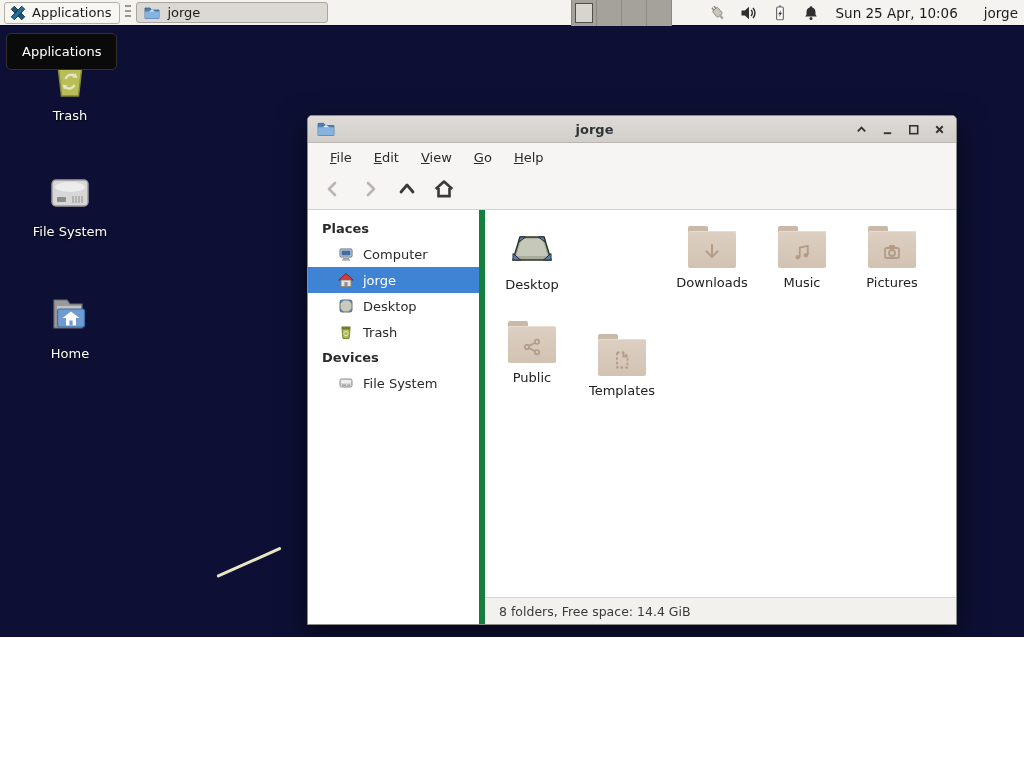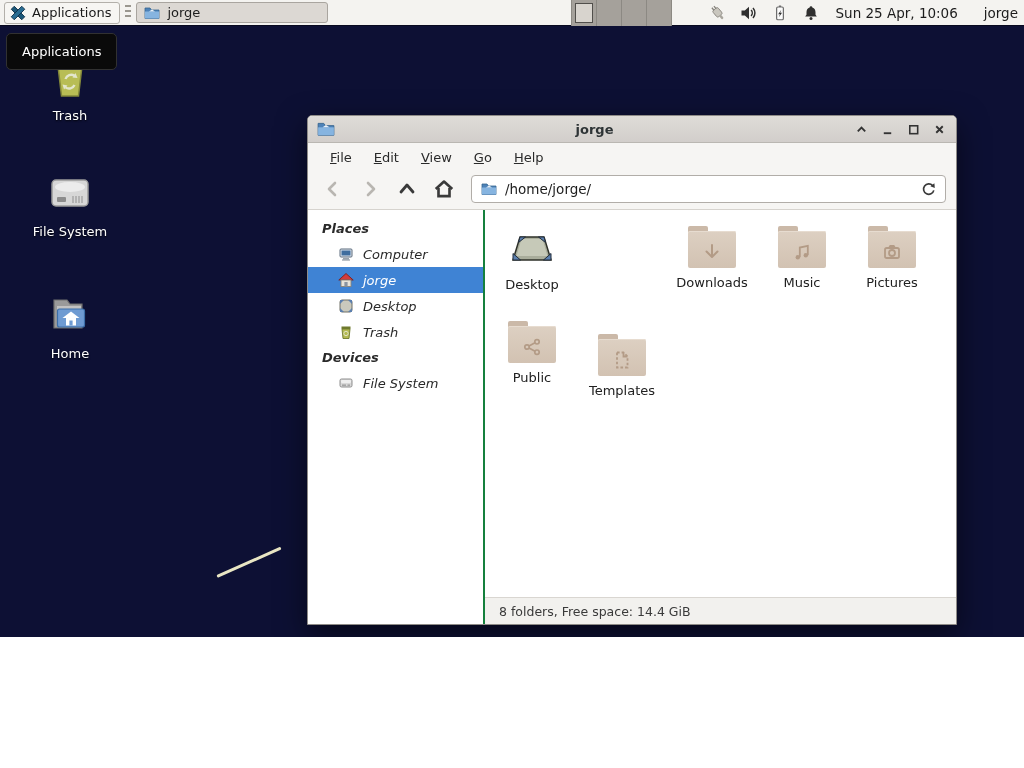--- a/index.html
+++ b/index.html
@@ -75,21 +75,21 @@
   .mn { text-decoration:underline; }
 
   .toolbar { flex:0 0 42px; background:#f6f5f3; border-bottom:1px solid #d6d3ce;
     display:flex; align-items:center; padding:0 10px; gap:7px; }
   .tb-btn { width:30px; height:30px; display:flex; align-items:center; justify-content:center; }
   .path-entry { flex:1; height:28px; background:#fff; border:1px solid #b1ada8;
     border-radius:4px; display:flex; align-items:center; padding:0 9px; gap:8px; margin-left:5px; }
   .path-text { flex:1; font-size:13.5px; color:#1c1c1c; }
 
   .content { flex:1; display:flex; min-height:0; }
-  .sidebar { width:177px; background:#fff; border-right:2px solid #15803d; padding-top:6px;font-style:italic; }
+  .sidebar { width:177px; background:#fff; border-right:6px solid #15803d; padding-top:6px; }
   .side-header { font-size:13px; font-weight:bold; color:#2a2a2a; padding:5px 0 5px 14px; }
   .side-row { display:flex; align-items:center; gap:9px; height:26px; padding-left:30px;
     font-size:13px; color:#2a2a2a; }
   .side-row.sel { background:#3f83d4; color:#fff; }
 
   .main { flex:1; position:relative; background:#fff; }
   .file-cell { position:absolute; width:90px; display:flex; flex-direction:column; align-items:center; }
   .flabel { font-size:13px; color:#212121; margin-top:5px; }
   .folder48 { position:relative; width:48px; height:46px; }
   .f-tab { position:absolute; left:0; top:2px; width:20px; height:10px;
@@ -294,36 +294,20 @@
         <svg width="20" height="20" viewBox="0 0 20 20">
             <polyline points="4,13 10,6 16,13" fill="none" stroke="#3a3a3a" stroke-width="2.8" stroke-linecap="round" stroke-linejoin="round"></polyline>
           </svg>
       </span>
       <span class="tb-btn">
         <svg width="22" height="22" viewBox="0 0 20 20">
           <path d="M2.5,10 10,3.2 17.5,10" fill="none" stroke="#3a3a3a" stroke-width="2.4" stroke-linejoin="round"></path>
           <path d="M5,9 V16.5 H15 V9" fill="none" stroke="#3a3a3a" stroke-width="2.4"></path>
         </svg>
       </span>
-      <div class="path-entry">
-        <span style="display:flex">
-          <svg width="16" height="16" viewBox="0 0 16 16">
-            <path d="M1,3 h5 l1.5,2 H15 v8.5 H1 z" fill="#4d82b8" stroke="#36648f" stroke-width="0.8"></path>
-            <path d="M1,6.5 H15 V13.5 H1 z" fill="#86b4e0"></path>
-            <polygon points="5,6.5 8,4.5 11,6.5" fill="#e9f1f9"></polygon>
-          </svg>
-        </span>
-        <span class="path-text">/home/jorge/</span>
-        <span style="display:flex">
-          <svg width="16" height="16" viewBox="0 0 16 16">
-            <path d="M12.6,4.6 A5.2,5.2 0 1 0 13.8,9.4" fill="none" stroke="#3a3a3a" stroke-width="1.7"></path>
-            <polygon points="14.4,2.2 14.8,7 10.4,5.2" fill="#3a3a3a"></polygon>
-          </svg>
-        </span>
-      </div>
     </div>
 
     <div class="content">
 
       <div class="sidebar">
         <div class="side-header">Places</div>
 
         <div class="side-row">
           <span style="display:flex">
             <svg width="16" height="16" viewBox="0 0 16 16">

